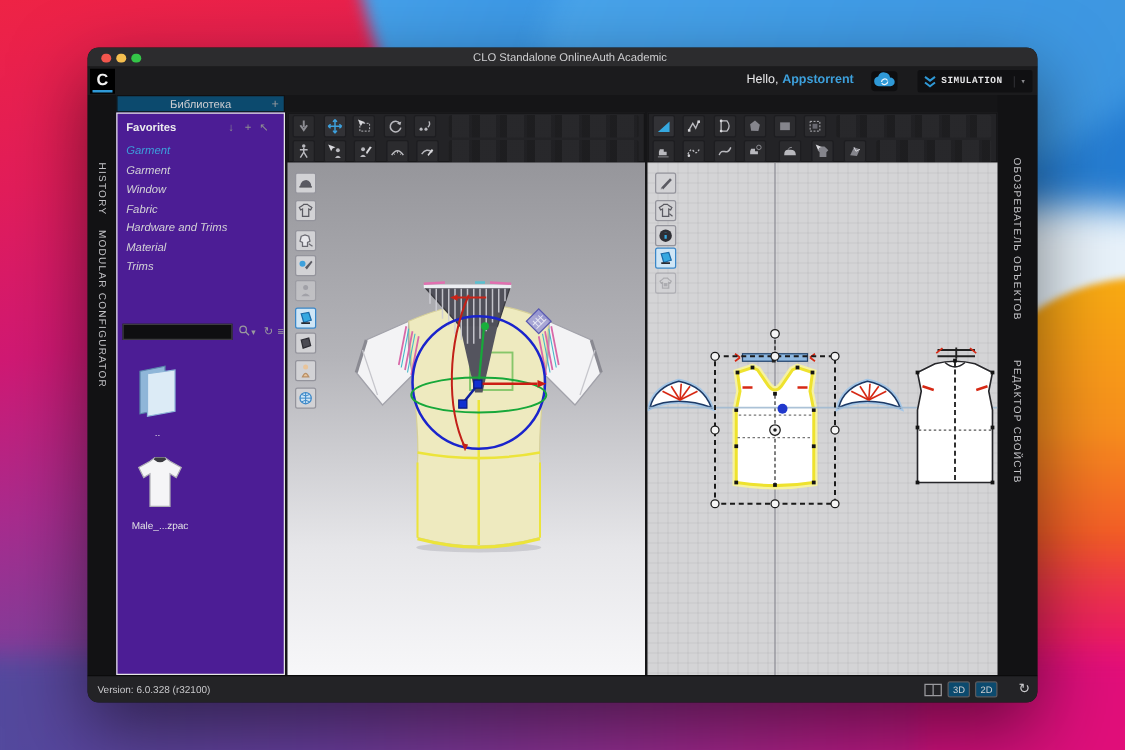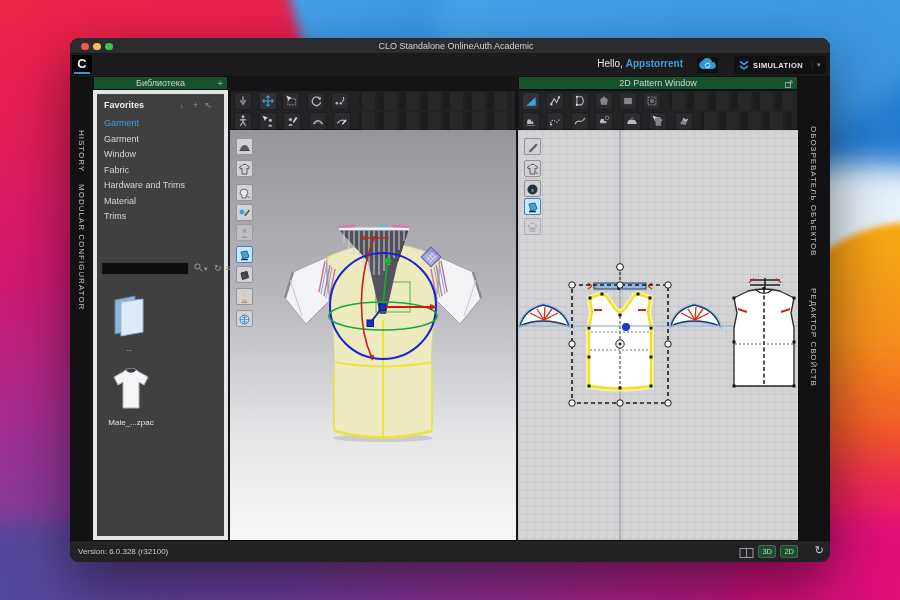--- a/index.html
+++ b/index.html
@@ -21,43 +21,43 @@
   .tl.yel{left:23px;background:#f5bf4f;}
   .tl.grn{left:35px;background:#34c648;}
   .wtitle{position:absolute;left:0;right:0;top:2.5px;text-align:center;font-size:9px;color:#cfcfd1;padding-left:12px;}
   .appheader{position:absolute;left:0;top:16px;width:760px;height:22px;background:#1b1b1d;}
   .logo{position:absolute;left:2px;top:1px;width:20px;height:20px;background:#000;}
   .logo .c{display:block;text-align:center;font-size:13px;font-weight:bold;color:#f2f2f2;line-height:17px;}
   .logo .ul{position:absolute;left:2px;right:2px;bottom:1px;height:2.5px;background:#2f99d7;}
   .greet{position:absolute;right:147px;top:4px;font-size:10px;color:#e8e8ea;white-space:nowrap;}
   .greet .user{color:#3da0dc;font-weight:bold;margin-left:3px;}
   .cloud-btn{position:absolute;right:112px;top:3px;width:21px;height:16px;background:#0e0e10;border:0;border-radius:3px;padding:0;cursor:pointer;}
-  .sim-btn{position:absolute;right:4px;top:2px;width:92px;height:18px;background:#101012;border-radius:2px;display:flex;align-items:center;gap:4px;padding:0 5px;color:#e4e4e6;font-size:7.5px;font-weight:bold;letter-spacing:.4px;}
+  .sim-btn{position:absolute;right:4px;top:2px;width:92px;height:18px;background:#101012;border-radius:2px;display:flex;align-items:center;gap:4px;padding:0 5px;color:#e4e4e6;font-size:7.5px;font-weight:bold;letter-spacing:.4px;font-family:Liberation Mono, monospace;}
   .sim-btn .caret{margin-left:auto;color:#8a8a8e;font-size:7px;border-left:1px solid #2a2a2e;padding-left:4px;}
-  .pheader{position:absolute;top:38px;height:14px;background:#14532d;border:1px solid #101012;color:#cfcfd2;font-size:9px;display:flex;align-items:center;justify-content:center;}
+  .pheader{position:absolute;top:38px;height:14px;background:#0c4a6e;border:1px solid #101012;color:#cfcfd2;font-size:9px;display:flex;align-items:center;justify-content:center;}
   .lib-h{left:23px;width:135px;}
   .v3-h{left:160px;width:286px;}
   .v2-h{left:448px;width:280px;}
   .pheader .plus{position:absolute;right:4px;top:1px;color:#9a9a9e;font-size:10px;}
   .pheader .pop{position:absolute;right:4px;top:3px;}
   
   .rail{position:absolute;top:38px;height:464px;background:#121214;}
   .rail.left{left:0;width:23px;}
   .rail.right{left:728px;width:32px;}
   .vtext{position:absolute;writing-mode:vertical-rl;text-orientation:mixed;font-size:8px;letter-spacing:1px;color:#c2c2c6;white-space:nowrap;}
   .rail.left .vt1{left:7px;top:54px;}
   .rail.left .vt2{left:7px;top:108px;}
   .rail.right .vt1{left:11px;top:50px;}
   .rail.right .vt2{left:11px;top:212px;}
   
-  .library{position:absolute;left:23px;top:52px;width:135px;height:450px;background:#404040;border:4px solid #e5e5e5;}
+  .library{position:absolute;left:23px;top:52px;width:135px;height:450px;background:#4c1d95;border:1px solid #e5e5e5;}
   .fav-row{position:absolute;left:0;top:4px;width:100%;height:14px;font-size:9px;font-weight:bold;color:#ececee;padding-left:7px;line-height:14px;}
   .fav-ic{position:absolute;top:0;color:#8e8e92;font-size:9px;font-weight:normal;}
   .fav-ic.i1{right:40px;} .fav-ic.i2{right:26px;} .fav-ic.i3{right:12px;}
-  .lib-list{position:absolute;left:0;top:22px;width:100%;}
+  .lib-list{position:absolute;left:0;top:22px;width:100%;font-style:italic;}
   .lib-item{height:15.5px;line-height:15.5px;padding-left:7px;font-size:9px;color:#d4d4d7;cursor:pointer;}
   .lib-item.active{color:#3da0dc;}
   .search-row{position:absolute;left:0;top:168px;width:100%;height:16px;}
   .search-input{position:absolute;left:4px;top:0;width:88px;height:13px;background:#0f0f11;border:1px solid #3c3c40;color:#ddd;font-size:8px;padding:0 3px;}
   .sr-ic{position:absolute;top:1px;color:#9a9a9e;font-size:9px;}
   .sr-mag{left:97px;} .sr-car{left:107px;font-size:7px;top:3px;} .sr-ref{left:117px;} .sr-list{left:128px;}
   .file-grid{position:absolute;left:0;top:186px;width:100%;height:260px;}
   .file-tile{position:absolute;text-align:center;cursor:pointer;}
   .file-tile .flabel{display:block;font-size:8px;color:#e2e2e5;margin-top:2px;}
   .file-tile.folder{left:8px;top:14px;width:48px;}
@@ -73,21 +73,21 @@
   .vp3d{position:absolute;left:0;top:40px;width:286px;height:410px;background:linear-gradient(180deg,#96969b 0%,#b4b4b9 38%,#e6e6e9 75%,#f7f7f9 100%);overflow:hidden;}
   .vp2d{position:absolute;left:0;top:40px;width:280px;height:410px;background-color:#d4d4d6;background-image:linear-gradient(rgba(0,0,0,.055) 1px,transparent 1px),linear-gradient(90deg,rgba(0,0,0,.055) 1px,transparent 1px);background-size:8px 8px;overflow:hidden;}
   .sbtn{position:absolute;width:17px;height:17px;background:#d2d2d5;border:1px solid #94949c;border-radius:2px;padding:1px;cursor:pointer;}
   .sbtn.active{background:#cfe6f6;border-color:#3a87c8;}
   .sbtn.dim{opacity:.55;}
   .scene{position:absolute;left:0;top:0;}
   
   .statusbar{position:absolute;left:0;top:502px;width:760px;height:22px;background:#232326;border-top:1px solid #0b0b0c;}
   .version{position:absolute;left:8px;top:6px;font-size:8px;color:#c9c9cc;}
   .sb-ic{position:absolute;top:4px;}
-  .mini-btn{position:absolute;top:4px;height:13px;border:1px solid #5a5a5e;border-radius:2px;background:#14532d;color:#cfcfd2;font-size:7.5px;line-height:11px;padding:0 3px;}
+  .mini-btn{position:absolute;top:4px;height:13px;border:1px solid #5a5a5e;border-radius:2px;background:#0c4a6e;color:#cfcfd2;font-size:7.5px;line-height:11px;padding:0 3px;}
   .sb-split{right:76px;}
   .sb-3d{right:54px;} .sb-2d{right:32px;}
   .sb-ref{right:6px;color:#cfcfd2;font-size:11px;top:3px;}
 </style>
 </head>
 <body>
 
 <div class="stage">
   <div class="wall"></div>
   <div class="wall-blue"></div>
@@ -125,29 +125,20 @@
           <path d="M1,1.5 L5,4.5 L9,1.5 M1,6 L5,9 L9,6" stroke="#2f99d7" stroke-width="1.6" fill="none"></path>
         </svg>
         <span>SIMULATION</span>
         <span class="caret">▾</span>
       </div>
     </div>
 
     <div class="pheader lib-h">
       <span>Библиотека</span>
       <span class="plus">+</span>
-    </div>
-    <div class="pheader v2-h">
-      <span>2D Pattern Window</span>
-      <span class="pop">
-        <svg width="8" height="8" viewBox="0 0 8 8">
-            <rect x="0.5" y="2.5" width="5" height="5" fill="none" stroke="#9a9a9e"></rect>
-            <path d="M4,4 L7,1 M4.5,1 H7 V3.5" stroke="#9a9a9e" fill="none"></path>
-          </svg>
-      </span>
     </div>
 
     <div class="rail left">
       <span class="vtext vt1">HISTORY</span>
       <span class="vtext vt2">MODULAR CONFIGURATOR</span>
     </div>
     <div class="rail right">
       <span class="vtext vt1">ОБОЗРЕВАТЕЛЬ ОБЪЕКТОВ</span>
       <span class="vtext vt2">РЕДАКТОР СВОЙСТВ</span>
     </div>

